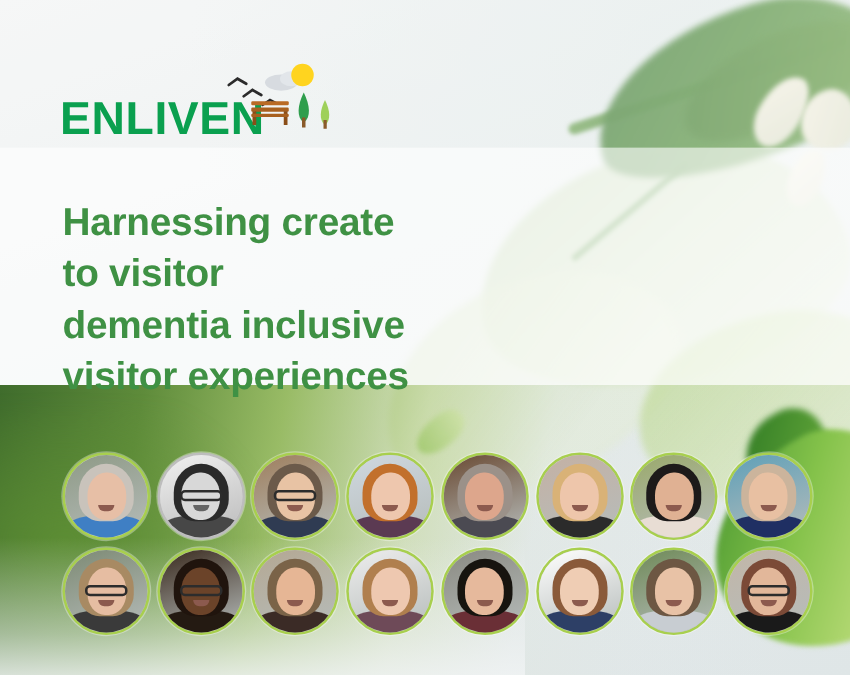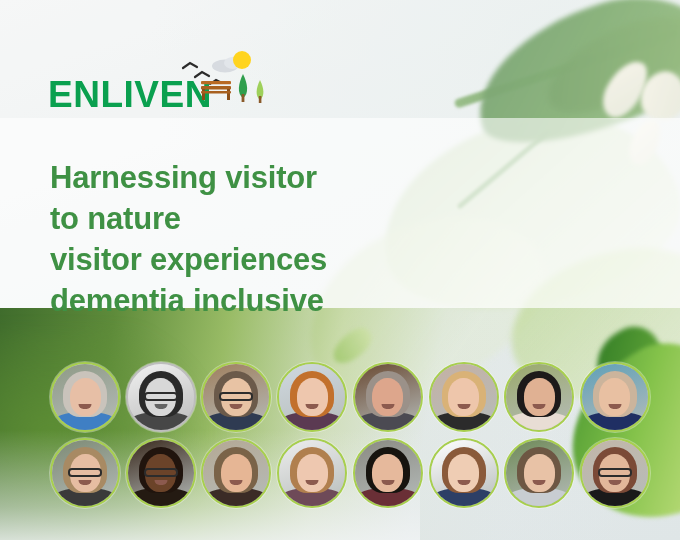--- a/index.html
+++ b/index.html
@@ -363,24 +363,24 @@
         <rect x="60.6" y="46" width="2.8" height="8" fill="#8a5a2a"></rect>
       </g>
       <g>
         <path d="M79 52 C74 48 75 40 79 32 C83 40 84 48 79 52 Z" fill="#9ed05a"></path>
         <rect x="77.8" y="48" width="2.6" height="7" fill="#8a5a2a"></rect>
       </g>
     </svg>
   </div>
 
   <h1 class="headline">
-    <span class="ln">Harnessing visitor</span>
-    <span class="ln">to nature</span>
+    <span class="ln">Harnessing create</span>
+    <span class="ln">to visitor</span>
+    <span class="ln">dementia inclusive</span>
     <span class="ln">visitor experiences</span>
-    <span class="ln">dementia inclusive</span>
   </h1>
 
   <div class="avatar-row row-1">
       <div class="avatar" style="border-color: rgb(168, 207, 78);">
         <div class="av-bg" style="background: linear-gradient(160deg, rgb(142, 154, 134) 0%, rgba(0, 0, 0, 0.12) 100%);"></div>
         <div class="av-body" style="width: 64px; height: 24px; background: rgb(63, 127, 196);"></div>
         <div class="av-hair" style="width: 44px; height: 46px; top: 7px; background: rgb(201, 195, 187);"></div>
         <div class="av-face" style="width: 31px; height: 38px; top: 14px; margin-left: -15.5px; background: rgb(231, 191, 166);"></div>
         <div class="av-mouth" style="top: 40px;"></div>
       </div>

